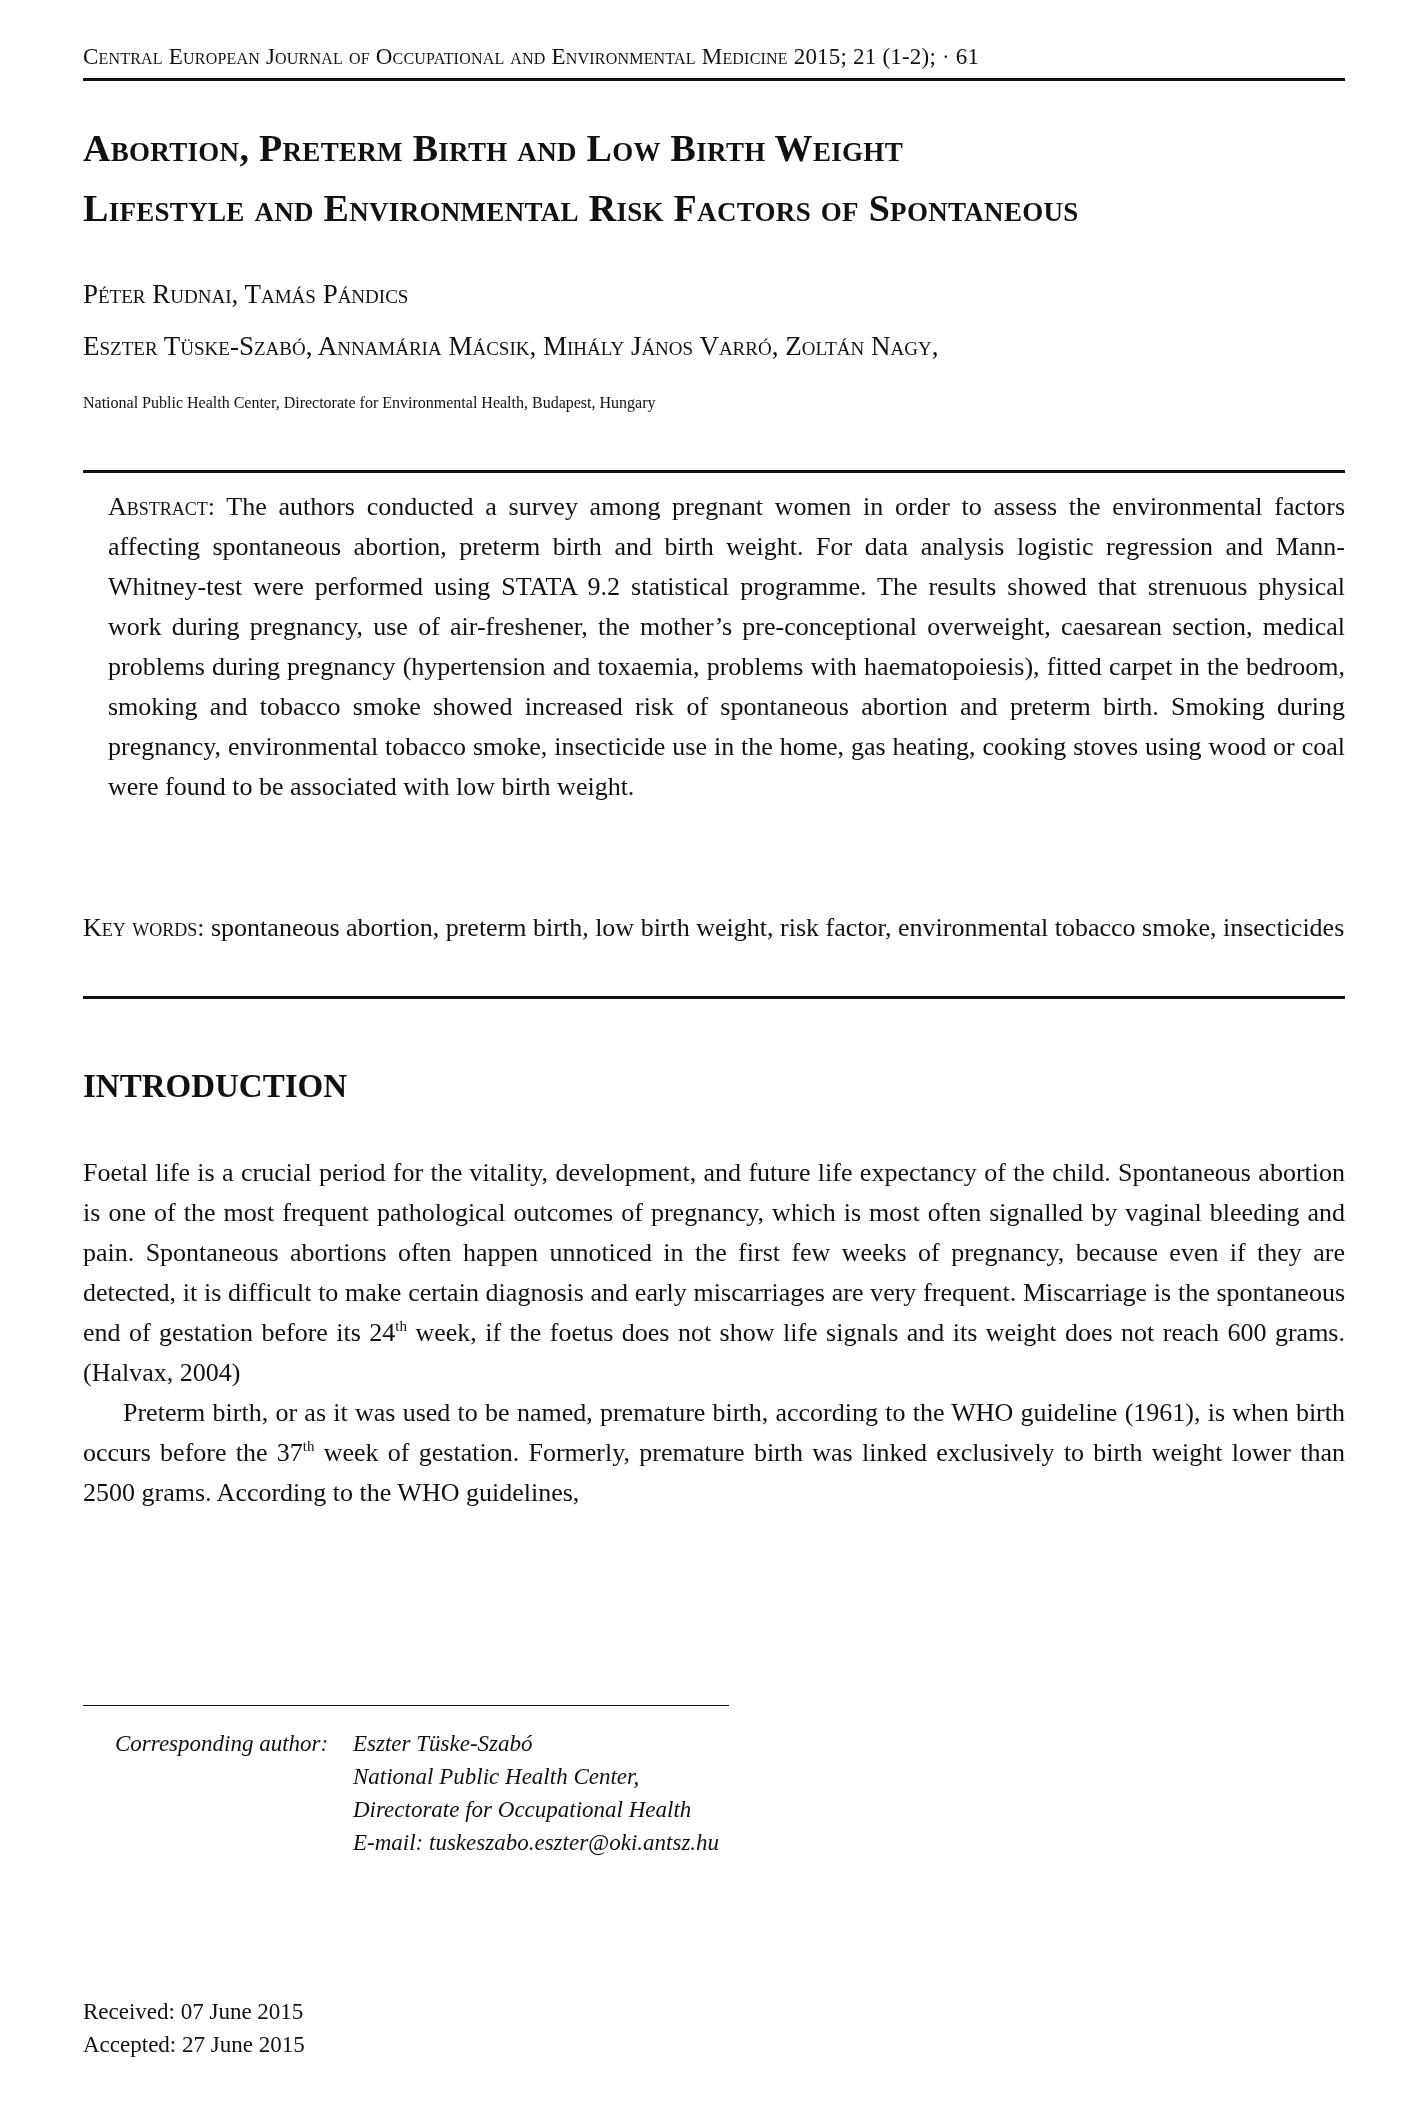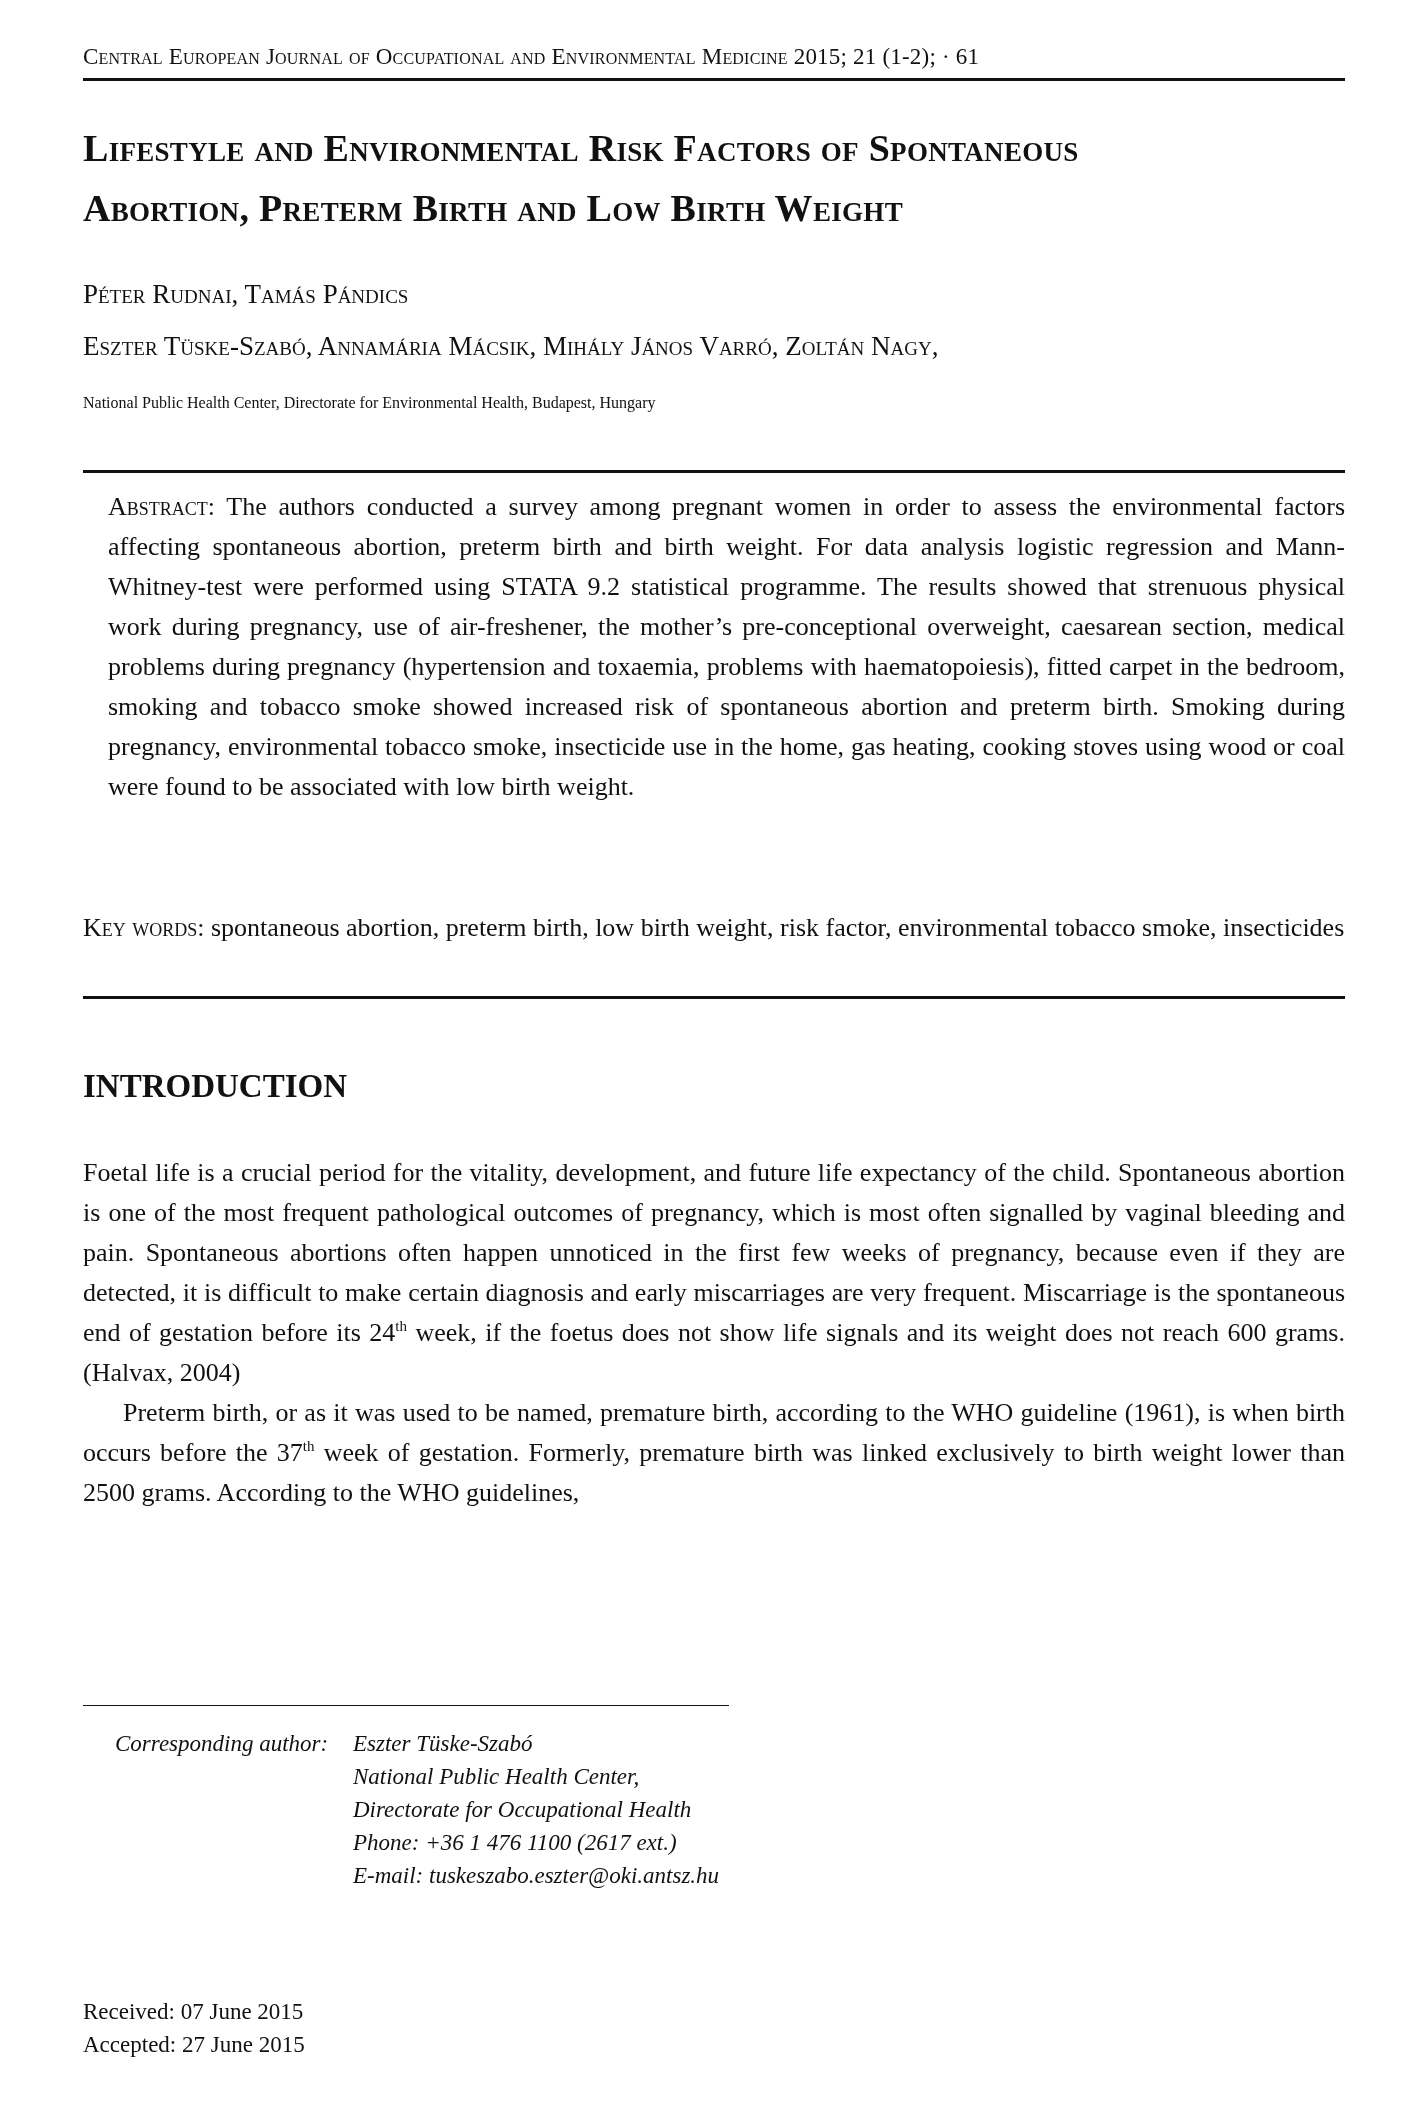--- a/index.html
+++ b/index.html
@@ -28,22 +28,22 @@
   #corr .lines { position:absolute; left:270px; top:0; white-space:nowrap; }
   #dates { left:83px; top:1995px; font-size:23px; line-height:33px; }
 </style>
 </head>
 <body>
 
 <div class="abs sc" id="running-head">Central European Journal of Occupational and Environmental Medicine 2015; 21 (1-2); · 61</div>
 <div class="abs" id="head-rule"></div>
 
 <div class="abs" id="title">
+  <div>Abortion, Preterm Birth and Low Birth Weight</div>
   <div>Lifestyle and Environmental Risk Factors of Spontaneous</div>
-  <div>Abortion, Preterm Birth and Low Birth Weight</div>
 </div>
 
 <div class="abs" id="authors">
   <div>Péter Rudnai, Tamás Pándics</div>
   <div>Eszter Tüske-Szabó, Annamária Mácsik, Mihály János Varró, Zoltán Nagy,</div>
 </div>
 
 <div class="abs" id="affiliation">National Public Health Center, Directorate for Environmental Health, Budapest, Hungary</div>
 
 <div class="abs rule" id="rule1"></div>
@@ -68,21 +68,20 @@
 </div>
 
 <div class="abs" id="foot-rule"></div>
 
 <div class="abs" id="corr">
   <div class="label">Corresponding author:</div>
   <div class="lines">
     <div>Eszter Tüske-Szabó</div>
     <div>National Public Health Center,</div>
     <div>Directorate for Occupational Health</div>
-    <div>Phone: +36 1 476 1100 (2617 ext.)</div>
     <div>E-mail: tuskeszabo.eszter@oki.antsz.hu</div>
   </div>
 </div>
 
 <div class="abs" id="dates">
   <div>Received: 07 June 2015</div>
   <div>Accepted: 27 June 2015</div>
 </div>
 
 </body></html>

